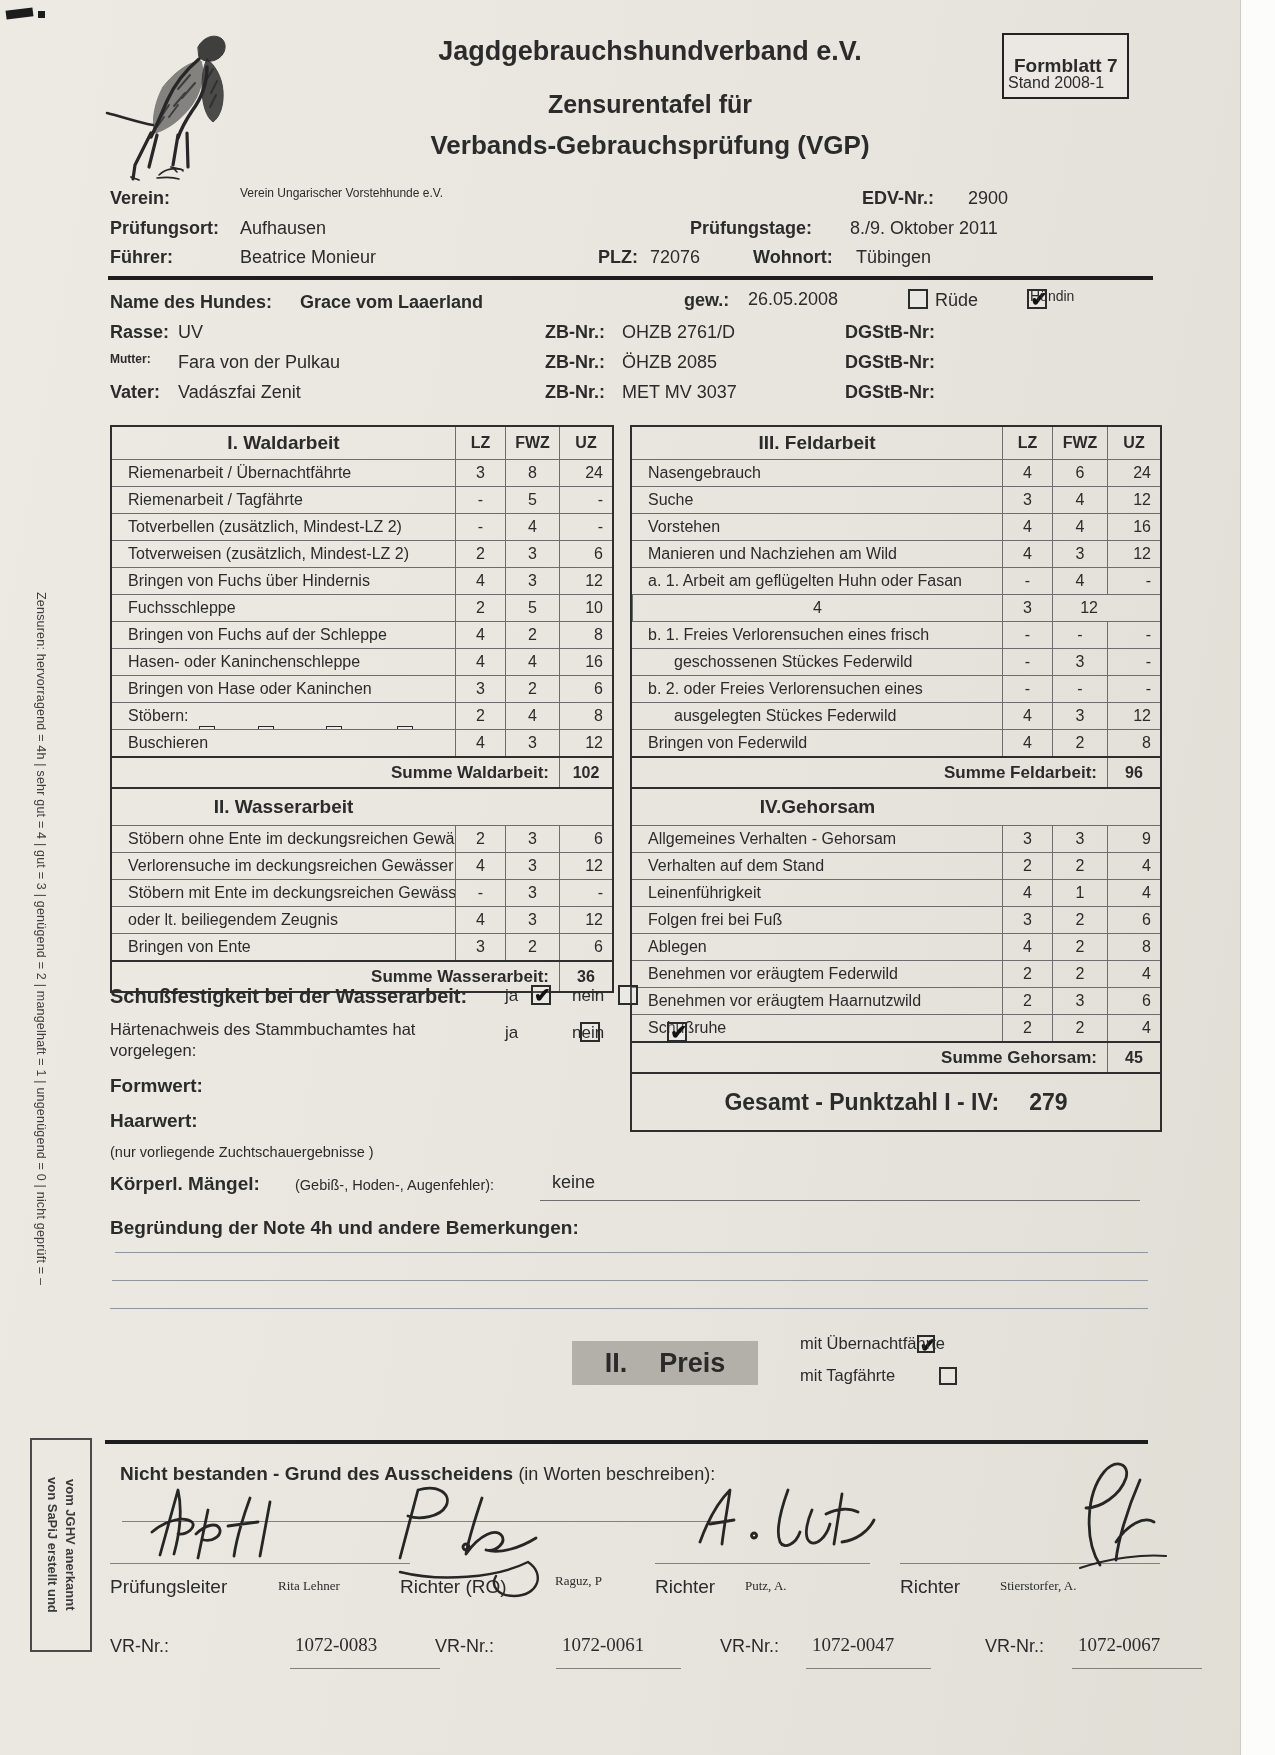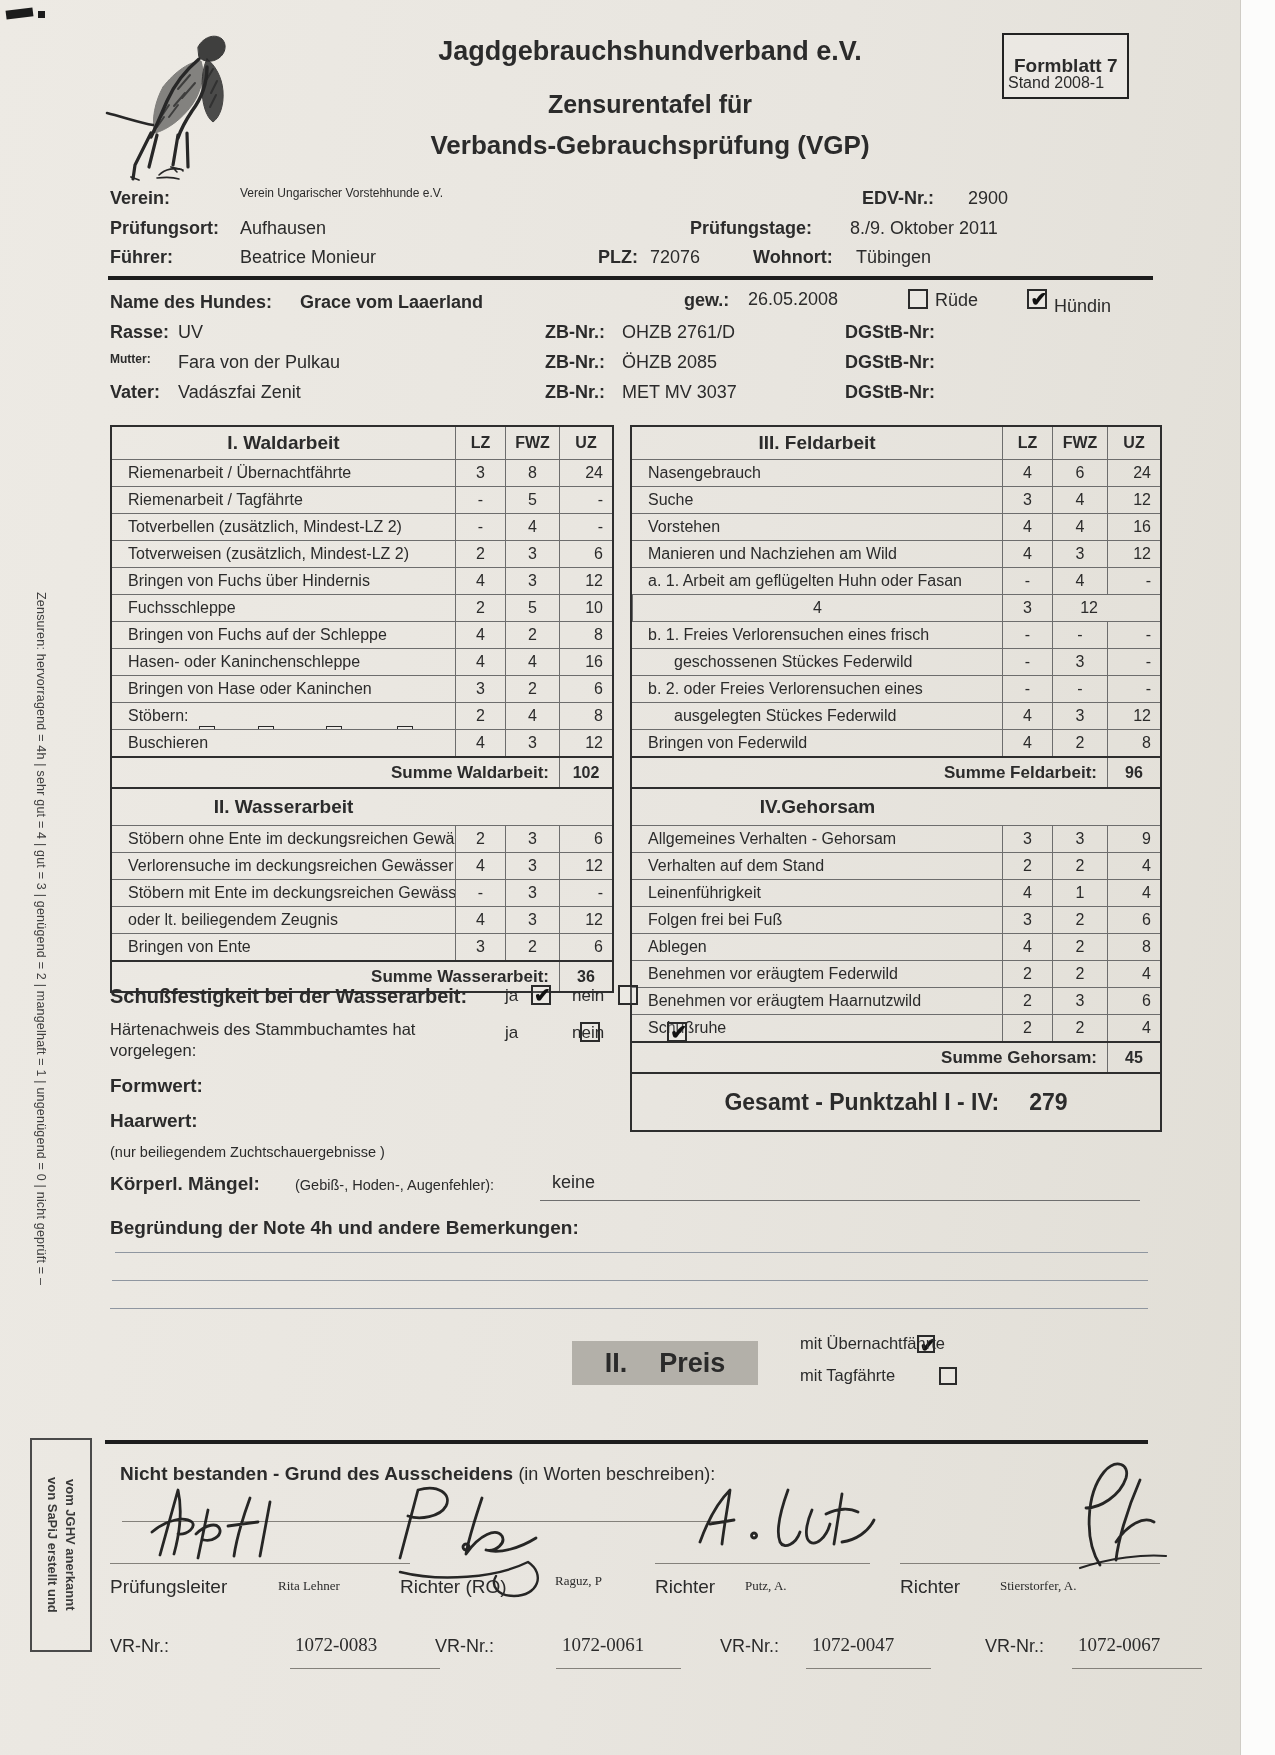--- a/index.html
+++ b/index.html
@@ -101,21 +101,21 @@
   <div class="rule" style="left:108px;top:276px;width:1045px;height:4px;"></div>
 
   
   <div class="abs b" style="left:110px;top:292px;font-size:18px;">Name des Hundes:</div>
   <div class="abs" style="left:300px;top:292px;font-size:18px;font-weight:600;">Grace vom Laaerland</div>
   <div class="abs b" style="left:684px;top:290px;font-size:18px;">gew.:</div>
   <div class="abs" style="left:748px;top:289px;font-size:18px;">26.05.2008</div>
   <span class="cb abs" style="left:908px;top:289px;"></span>
   <div class="abs" style="left:935px;top:290px;font-size:18px;">Rüde</div>
   <span class="cb abs checked" style="left:1003px;top:289px;"></span>
-  <div class="abs" style="left:1030px;top:296px;font-size:18px;padding-left:24px;">Hündin</div>
+  <div class="abs" style="left:1030px;top:288px;font-size:14px;">Hündin</div>
 
   <div class="abs b" style="left:110px;top:322px;font-size:18px;">Rasse:</div>
   <div class="abs" style="left:178px;top:322px;font-size:18px;">UV</div>
   <div class="abs b" style="left:545px;top:322px;font-size:18px;">ZB-Nr.:</div>
   <div class="abs" style="left:622px;top:322px;font-size:18px;">OHZB 2761/D</div>
   <div class="abs b" style="left:845px;top:322px;font-size:18px;">DGStB-Nr:</div>
 
   <div class="abs b" style="left:110px;top:352px;font-size:12px;">Mutter:</div>
   <div class="abs" style="left:178px;top:352px;font-size:18px;">Fara von der Pulkau</div>
   <div class="abs b" style="left:545px;top:352px;font-size:18px;">ZB-Nr.:</div>
@@ -419,21 +419,21 @@
   <div class="abs" style="left:110px;top:1020px;font-size:16.5px;">Härtenachweis des Stammbuchamtes hat</div>
   <div class="abs" style="left:110px;top:1041px;font-size:16.5px;">vorgelegen:</div>
   <span class="cb abs" style="left:482px;top:1022px;"></span>
   <div class="abs" style="left:505px;top:1023px;font-size:17px;">ja</div>
   <span class="cb abs checked" style="left:545px;top:1022px;"></span>
   <div class="abs" style="left:572px;top:1023px;font-size:17px;">nein</div>
 
   
   <div class="abs b" style="left:110px;top:1075px;font-size:19px;">Formwert:</div>
   <div class="abs b" style="left:110px;top:1110px;font-size:19px;">Haarwert:</div>
-  <div class="abs" style="left:110px;top:1144px;font-size:14.5px;">(nur beiliegendem Zuchtschauergebnisse )</div>
+  <div class="abs" style="left:110px;top:1144px;font-size:14.5px;">(nur vorliegende Zuchtschauergebnisse )</div>
 
   <div class="abs b" style="left:110px;top:1173px;font-size:19px;">Körperl. Mängel:</div>
   <div class="abs" style="left:295px;top:1177px;font-size:14.5px;">(Gebiß-, Hoden-, Augenfehler):</div>
   <div class="abs" style="left:552px;top:1172px;font-size:18px;">keine</div>
   <div class="line" style="left:540px;top:1200px;width:600px;background:#6e6e6e;"></div>
 
   <div class="abs b" style="left:110px;top:1217px;font-size:19px;">Begründung der Note 4h und andere Bemerkungen:</div>
   <div class="line" style="left:115px;top:1252px;width:1033px;"></div>
   <div class="line" style="left:112px;top:1280px;width:1036px;"></div>
   <div class="line" style="left:110px;top:1308px;width:1038px;"></div>

